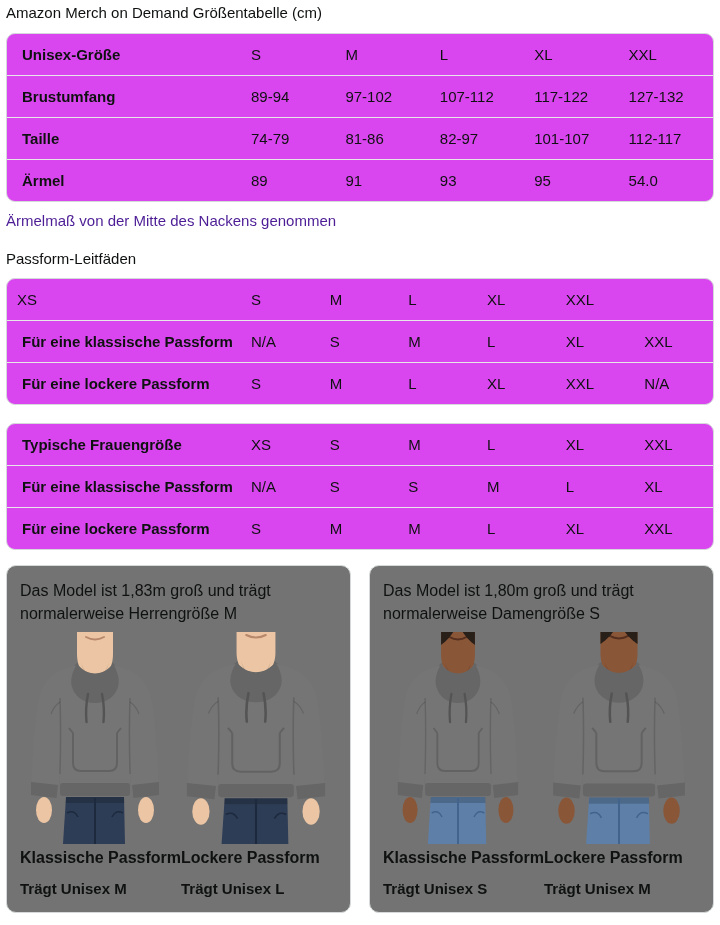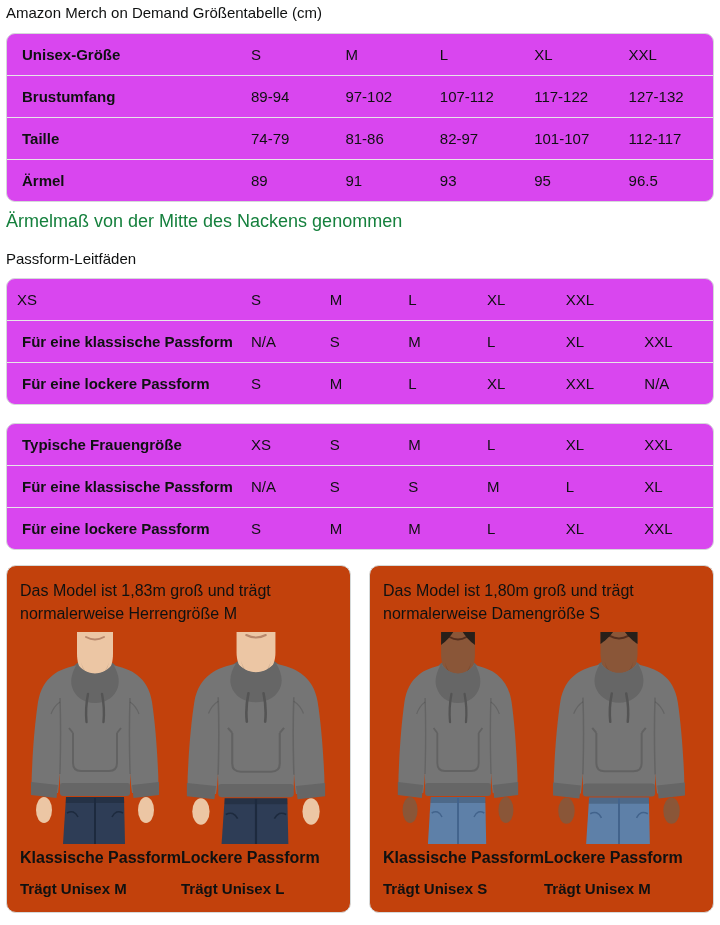--- a/index.html
+++ b/index.html
@@ -10,25 +10,25 @@
   }
   .wrap{padding:2px 6px 0;}
   .page-title{font-size:15px;line-height:18px;padding:2px 0 11px 0;}
   .table-card{border:1px solid #d5d9d9;border-radius:9px;background:#d946ef;overflow:hidden;}
   .t-row{display:grid;align-items:center;height:41px;border-top:1px solid #e7e7e7;}
   .t-row:first-child{border-top:none;}
   .cols5 .t-row{grid-template-columns:234px repeat(5,1fr);}
   .cols6 .t-row{grid-template-columns:234px repeat(6,1fr);}
   .t-label{font-weight:bold;font-size:15px;padding-left:15px;white-space:nowrap;}
   .t-val{font-size:15px;padding-left:10px;white-space:nowrap;}
-  .note{font-size:18px;line-height:16px;padding:11px 0 0 0;color:#15803d;}
+  .note{font-size:15px;line-height:16px;padding:11px 0 0 0;color:#4c1d95;}
   .section-title{font-size:15px;line-height:18px;padding:21px 0 10px 0;}
   .tgap{height:18px;}
   .cards{display:flex;gap:18px;margin-top:15px;}
-  .card{flex:1;border:1px solid #d5d9d9;border-radius:10px;padding:13px 13px 15px;background:#c2410c;}
+  .card{flex:1;border:1px solid #d5d9d9;border-radius:10px;padding:13px 13px 15px;background:#737373;}
   .card-heading{font-size:16px;line-height:23px;}
   .figures{display:flex;margin-top:7px;}
   .figure{flex:1;display:flex;flex-direction:column;align-items:flex-start;}
   .model-svg{display:block;width:150px;height:212px;
     --hoodie:#757575;--hoodie-dark:#666666;--seam:rgba(0,0,0,0.14);
     --pocketline:rgba(0,0,0,0.16);--string:#545454;}
   .model-male{--skin:#ecc6a4;--mouth:rgba(120,60,40,0.45);--jeans:#2e3d56;--jeans-dark:#1d2a3e;}
   .model-female{--skin:#8a5638;--mouth:rgba(40,15,10,0.55);--hair:#281f19;--jeans:#5e80a8;--jeans-dark:#42638c;}
   .fit-label{font-weight:bold;font-size:16px;margin-top:5px;white-space:nowrap;}
   .wears{font-size:15px;margin-top:13px;white-space:nowrap;font-weight:bold;}
@@ -106,21 +106,21 @@
       <div class="t-val">82-97</div>
       <div class="t-val">101-107</div>
       <div class="t-val">112-117</div>
     </div>
     <div class="t-row">
       <div class="t-label">Ärmel</div>
       <div class="t-val">89</div>
       <div class="t-val">91</div>
       <div class="t-val">93</div>
       <div class="t-val">95</div>
-      <div class="t-val">96.5</div>
+      <div class="t-val">54.0</div>
     </div>
   </div>
 
   <div class="note">Ärmelmaß von der Mitte des Nackens genommen</div>
 
   <div class="section-title">Passform-Leitfäden</div>
 
   <div class="table-card cols6">
     <div class="t-row">
       <div class="t-val">XS</div>

